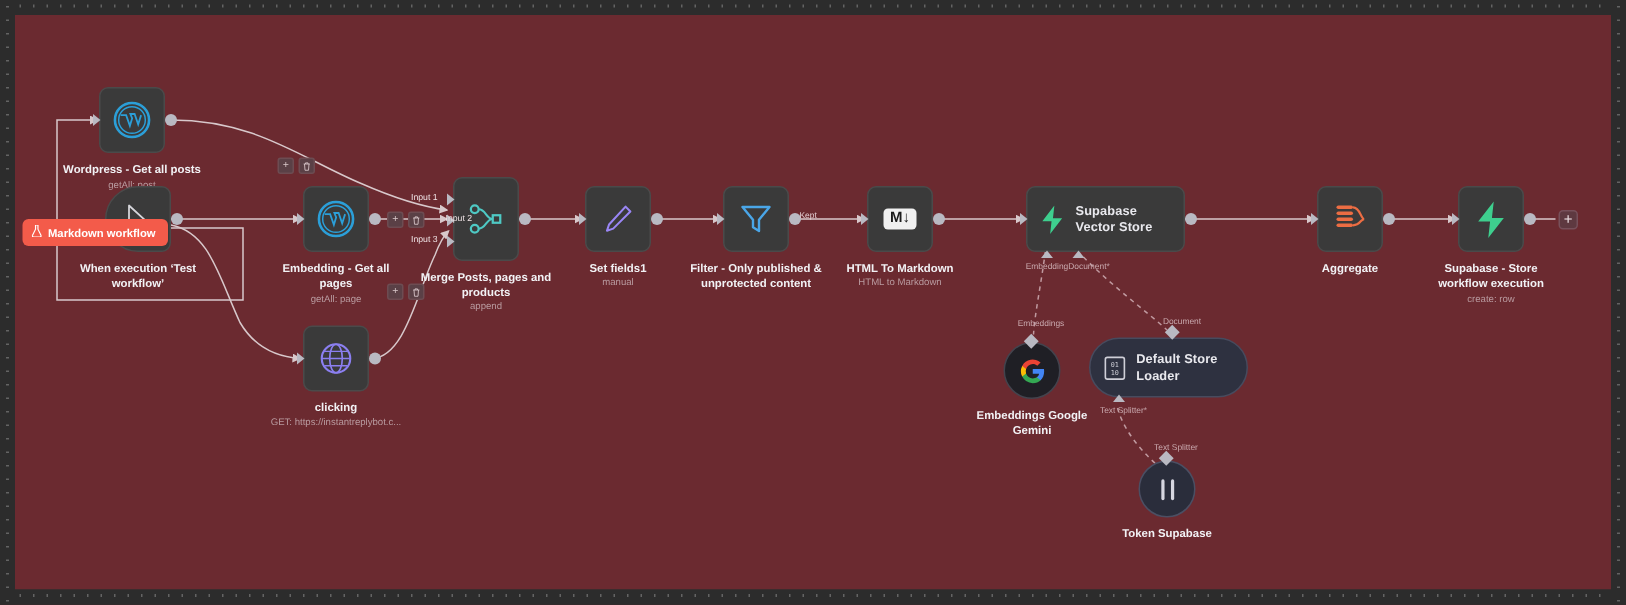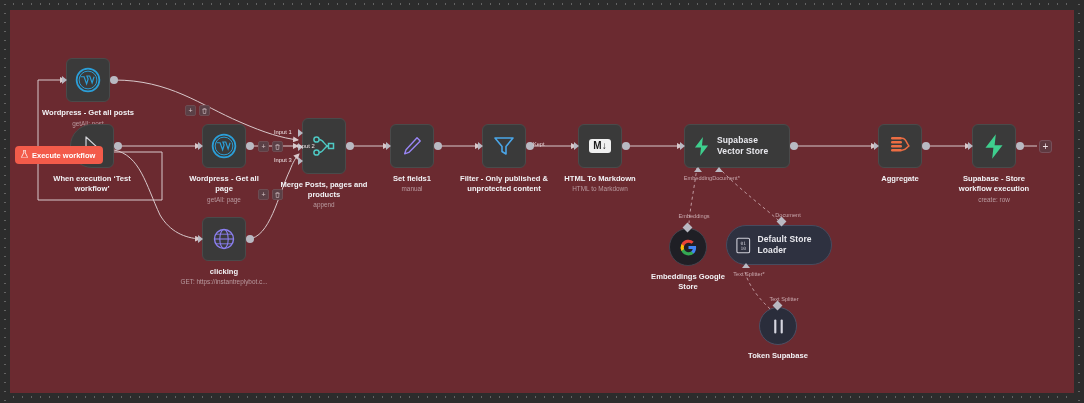--- a/index.html
+++ b/index.html
@@ -606,21 +606,21 @@
       <path d="M 708 157 C 730 180 755 198 768 210" stroke="#c09aa0" stroke-width="1" fill="none" stroke-dasharray="3,3"></path>
       <path d="M 735 262 C 740 280 755 295 766 304" stroke="#c09aa0" stroke-width="1" fill="none" stroke-dasharray="3,3"></path>
     </svg>
 
     <div id="execute-btn" style="left:5px; top:136px;">
       <span>
         <svg width="7" height="8" viewBox="0 0 8 10">
             <path d="M3 0h2v3.5l2.5 5a1 1 0 0 1-.9 1.5H1.4a1 1 0 0 1-.9-1.5L3 3.5V0z" fill="none" stroke="#fff" stroke-width="1"></path>
           </svg>
       </span>
-      <span>Execute workflow</span>
+      <span>Markdown workflow</span>
     </div>
 
     <div class="node" style="left:56px; top:48px;">
       <div class="nbox">
         <div class="ports-in">
             <div class="port-arrow"></div>
           </div>
         <svg width="26" height="26" viewBox="0 0 24 24">
           <circle cx="12" cy="12" r="10.5" fill="none" stroke="#2b9fd8" stroke-width="1.6"></circle>
           <circle cx="12" cy="12" r="8.2" fill="none" stroke="#2b9fd8" stroke-width="0.9"></circle>
@@ -653,21 +653,21 @@
           </div>
         <svg width="26" height="26" viewBox="0 0 24 24">
           <circle cx="12" cy="12" r="10.5" fill="none" stroke="#2b9fd8" stroke-width="1.6"></circle>
           <circle cx="12" cy="12" r="8.2" fill="none" stroke="#2b9fd8" stroke-width="0.9"></circle>
           <path d="M5 9h3.4l2.3 6.6L12.1 11 11 8.3h2.6l2.2 6.4L17.6 9" fill="none" stroke="#2b9fd8" stroke-width="1.1"></path>
         </svg>
         <div class="ports-out">
             <div class="port-dot"></div>
           </div>
       </div>
-      <div class="nlabel wrap" style="top:50px; width:80px;">Wordpress - Get all page</div>
+      <div class="nlabel wrap" style="top:50px; width:80px;">Embedding - Get all pages</div>
       <div class="nsub" style="top:72px; width:120px;">getAll: page</div>
     </div>
 
     <div class="node" style="left:192px; top:207px;">
       <div class="nbox">
         <div class="ports-in">
             <div class="port-arrow"></div>
           </div>
         <svg width="24" height="24" viewBox="0 0 24 24">
           <circle cx="12" cy="12" r="9.5" fill="none" stroke="#8b7ff0" stroke-width="1.4"></circle>
@@ -784,21 +784,21 @@
 
     <div class="node" style="left:659px; top:218px;">
       <div class="nbox circle">
         <svg width="19" height="19" viewBox="0 0 24 24">
           <path d="M21.6 12.2c0-.7-.06-1.4-.18-2H12v3.8h5.4a4.6 4.6 0 0 1-2 3v2.5h3.2c1.9-1.7 3-4.3 3-7.3z" fill="#4285F4"></path>
           <path d="M12 22c2.7 0 5-.9 6.6-2.5l-3.2-2.5c-.9.6-2 1-3.4 1-2.6 0-4.8-1.8-5.6-4.1H3.1v2.6A10 10 0 0 0 12 22z" fill="#34A853"></path>
           <path d="M6.4 13.9a6 6 0 0 1 0-3.8V7.5H3.1a10 10 0 0 0 0 9l3.3-2.6z" fill="#FBBC05"></path>
           <path d="M12 5.9c1.5 0 2.8.5 3.8 1.5l2.8-2.8A10 10 0 0 0 3.1 7.5l3.3 2.6C7.2 7.7 9.4 5.9 12 5.9z" fill="#EA4335"></path>
         </svg>
       </div>
-      <div class="nlabel wrap" style="top:44px; width:90px;">Embeddings Google Store</div>
+      <div class="nlabel wrap" style="top:44px; width:90px;">Embeddings Google Gemini</div>
     </div>
     <div class="sub-diamond" style="left:674px; top:214px;"></div>
     <div class="conn-tag" style="left:654px; top:203px; width:60px;">Embeddings</div>
 
     <div class="node" style="left:716px; top:215px;">
       <div class="nbox pill">
         <svg width="15" height="17" viewBox="0 0 16 18">
           <rect x="1" y="1" width="14" height="16" rx="1.5" fill="none" stroke="#cfcfd8" stroke-width="1.2"></rect>
           <text x="8" y="8" font-size="5" fill="#cfcfd8" text-anchor="middle" font-family="monospace">01</text>
           <text x="8" y="14" font-size="5" fill="#cfcfd8" text-anchor="middle" font-family="monospace">10</text>

